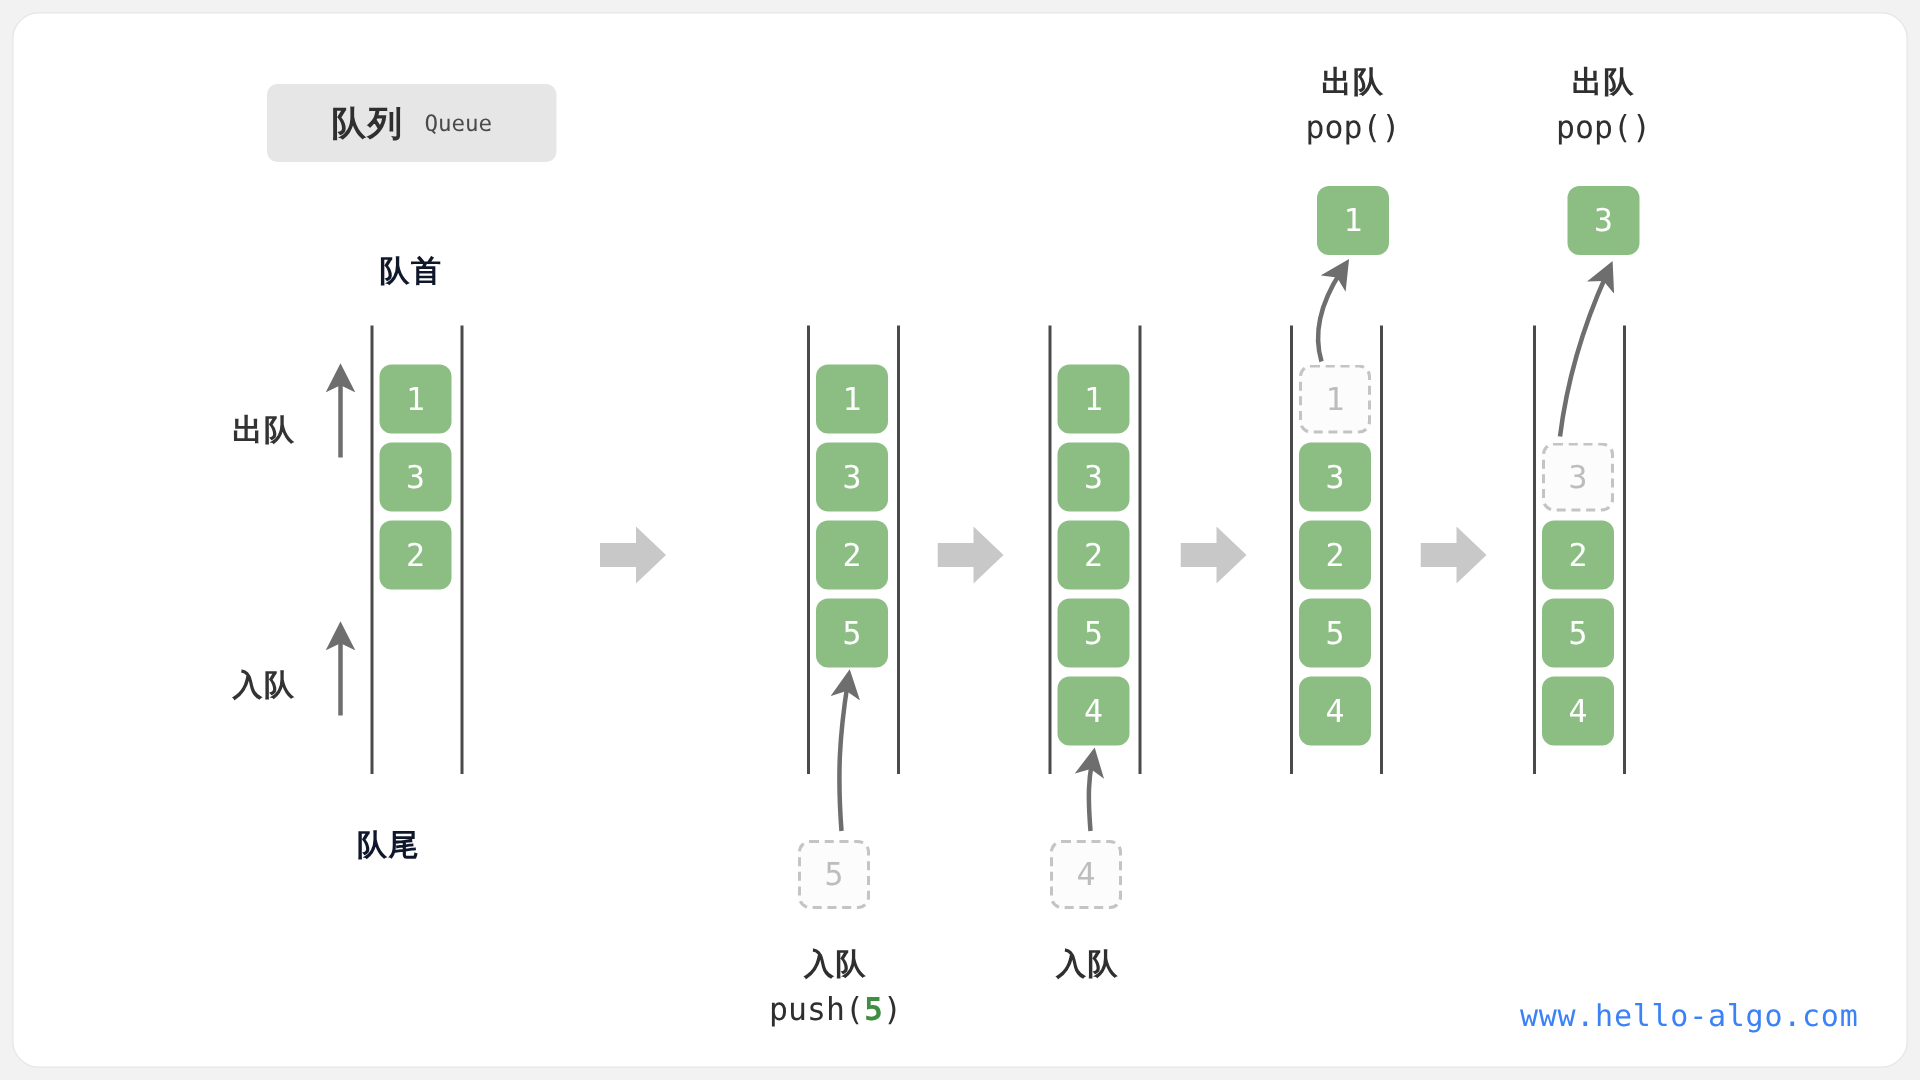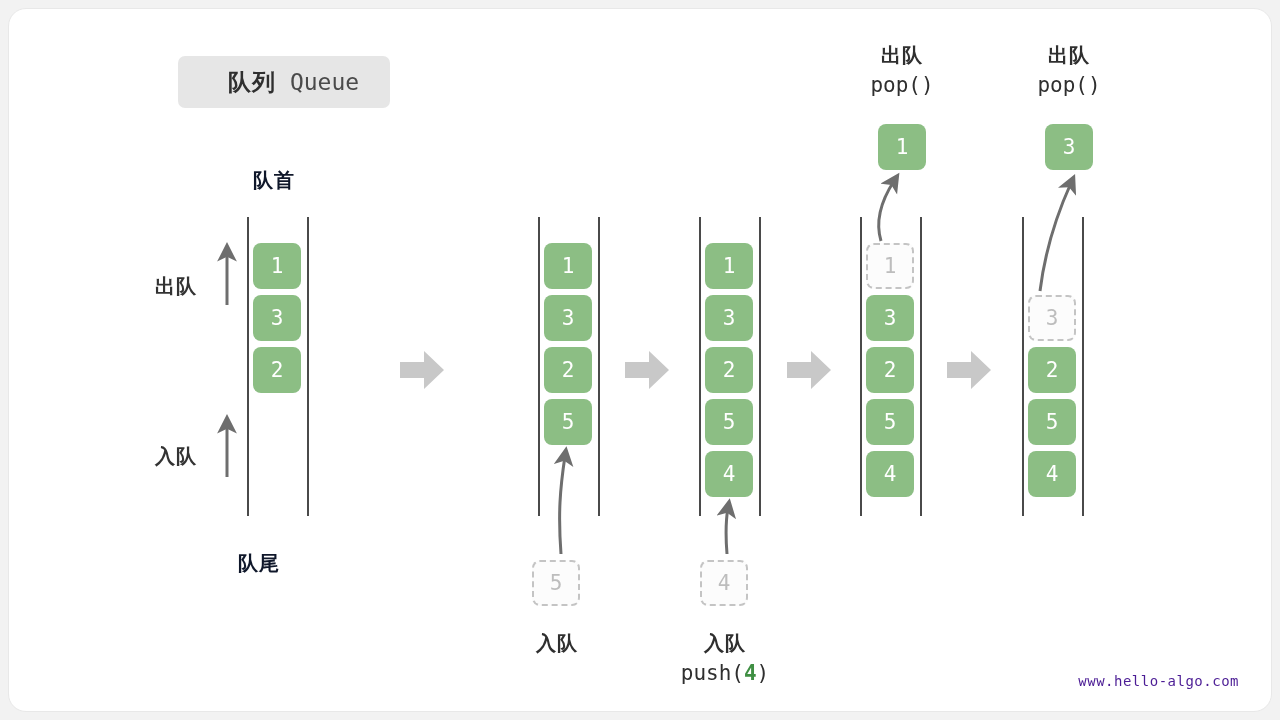--- a/index.html
+++ b/index.html
@@ -38,31 +38,30 @@
     left: 169px;
     top: 47px;
     width: 193px;
     height: 52px;
     background: #e6e6e6;
     border-radius: 7px;
     display: flex;
     align-items: center;
     justify-content: center;
     gap: 14px;
-    padding-left: 19px;
   }
   .title-cn {
     font-size: 23px;
     font-weight: bold;
     color: #2f2f2f;
     letter-spacing: 1px;
   }
   .title-en {
     font-family: "DejaVu Sans Mono", "Liberation Mono", monospace;
-    font-size: 23px;
+    font-size: 15px;
     color: #4a4a4a;
   }
 
   
   .rail-cap {
     position: absolute;
     font-size: 20px;
     font-weight: bold;
     color: #0f172a;
     letter-spacing: 1px;
@@ -146,22 +145,22 @@
     height: 720px;
     pointer-events: none;
   }
 
   
   .watermark {
     position: absolute;
     right: 32px;
     bottom: 22px;
     font-family: "DejaVu Sans Mono", "Liberation Mono", monospace;
-    font-size: 14px;
-    color: #4c1d95;
+    font-size: 20px;
+    color: #3b82f6;
     letter-spacing: 0.5px;
   }
 </style>
 </head>
 <body>
 
 <div id="canvas">
   <div class="card">
 
     <div class="title-badge">
@@ -191,40 +190,40 @@
 
     <div class="box filled" style="left:535px; top:234px;">1</div>
     <div class="box filled" style="left:535px; top:286px;">3</div>
     <div class="box filled" style="left:535px; top:338px;">2</div>
     <div class="box filled" style="left:535px; top:390px;">5</div>
 
     <div class="box ghost" style="left:523px; top:551px;">5</div>
 
     <div class="op-caption" style="left:458px; top:620px; width:180px;">
       <div class="op-cn">入队</div>
+      <div class="op-code"><span>push(</span><span class="val">5</span><span>)</span></div>
     </div>
 
     <svg class="step-arrow" style="left:616px; top:342px;" viewBox="0 0 44 38">
       <polygon points="0,11 24,11 24,0 44,19 24,38 24,27 0,27" fill="#c8c8c8"></polygon>
     </svg>
 
     <div class="rail" style="left:690px; top:208px; height:299px;"></div>
     <div class="rail" style="left:750px; top:208px; height:299px;"></div>
 
     <div class="box filled" style="left:696px; top:234px;">1</div>
     <div class="box filled" style="left:696px; top:286px;">3</div>
     <div class="box filled" style="left:696px; top:338px;">2</div>
     <div class="box filled" style="left:696px; top:390px;">5</div>
     <div class="box filled" style="left:696px; top:442px;">4</div>
 
     <div class="box ghost" style="left:691px; top:551px;">4</div>
 
     <div class="op-caption" style="left:626px; top:620px; width:180px;">
       <div class="op-cn">入队</div>
-      <div class="op-code"><span>push(</span><span class="val">4</span><span>)</span></div>
     </div>
 
     <svg class="step-arrow" style="left:778px; top:342px;" viewBox="0 0 44 38">
       <polygon points="0,11 24,11 24,0 44,19 24,38 24,27 0,27" fill="#c8c8c8"></polygon>
     </svg>
 
     <div class="rail" style="left:851px; top:208px; height:299px;"></div>
     <div class="rail" style="left:911px; top:208px; height:299px;"></div>
 
     <div class="box ghost" style="left:857px; top:234px;">1</div>

